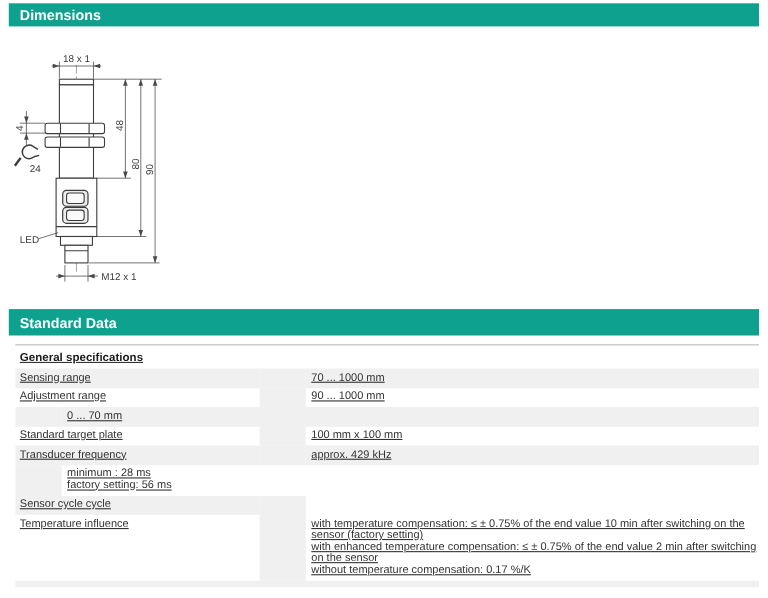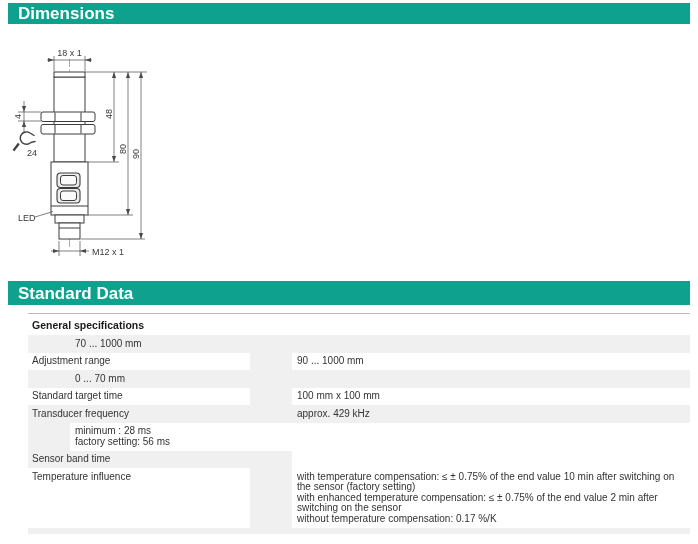--- a/index.html
+++ b/index.html
@@ -1,38 +1,38 @@
 <!DOCTYPE html>
 <html><head>
 <meta charset="utf-8">
 <style>
   * { margin:0; padding:0; box-sizing:border-box; }
   html,body { background:#ffffff; width:698px; }
   body { font-family:"Liberation Sans","DejaVu Sans",sans-serif; color:#333; }
 
   .banner {
     margin:0 8px; background:#0da18e; color:#fff;
-    font-weight:bold; font-size:17px; line-height:15px;
+    font-weight:bold; font-size:13px; line-height:15px;
     padding:3px 0 3px 10px;
   }
   .banner.first { margin-top:3px; }
   .banner.second { padding:4.5px 0 4.5px 10px; }
 
   .drawing-wrap { margin:14px 16px 0 7px; height:224px; }
   svg { display:block; }
   .oline { stroke:#3c3c3c; stroke-width:1; fill:none; }
   .ofill { stroke:#3c3c3c; stroke-width:1; fill:#ffffff; }
   .dline { stroke:#4a4a4a; stroke-width:0.7; fill:none; }
   .darr  { fill:#4a4a4a; stroke:none; }
   .dtext { fill:#3a3a3a; font-size:9px; font-family:"Liberation Sans","DejaVu Sans",sans-serif; }
   .cline { stroke:#8a8a8a; stroke-width:0.7; stroke-dasharray:8 2.5 2 2.5; fill:none; }
 
   .banner-gap { margin-top:19px; }
 
-  .spec-table { margin:8px 8px 0 28px; }
+  .spec-table { margin:8px 8px 0 14px;text-decoration:underline; }
   .group-header {
     border-top:1px solid #bbbbbb;
     font-weight:bold; font-size:10.5px; color:#1a1a1a;
     padding:5px 0 4px 4px;
   }
   .row { display:flex; }
   .row.stripe .cell { background:#f0f0f0; }
   .cell { padding:3.5px 0 3.5px 4px; font-size:10px; line-height:10.5px; }
   .cell.label { flex:0 0 222px; }
   .cell.spacer { flex:0 0 42px; background:#f0f0f0; padding:0; }
@@ -146,49 +146,50 @@
 </div>
 
 <div class="banner second banner-gap">
   <span>Standard Data</span>
 </div>
 
 <div class="spec-table">
   <div class="group-header">General specifications</div>
 
   <div class="row stripe">
+    <div class="cell label">Sensing range</div>
     <div class="cell spacer"></div>
     <div class="cell value">70 ... 1000 mm</div>
   </div>
   <div class="row">
     <div class="cell label">Adjustment range</div>
     <div class="cell spacer"></div>
     <div class="cell value">90 ... 1000 mm</div>
   </div>
   <div class="row stripe">
     <div class="cell spacer"></div>
     <div class="cell value">0 ... 70 mm</div>
   </div>
   <div class="row">
-    <div class="cell label">Standard target time</div>
+    <div class="cell label">Standard target plate</div>
     <div class="cell spacer"></div>
     <div class="cell value">100 mm x 100 mm</div>
   </div>
   <div class="row stripe">
     <div class="cell label">Transducer frequency</div>
     <div class="cell spacer"></div>
     <div class="cell value">approx. 429 kHz</div>
   </div>
   <div class="row">
     <div class="cell spacer"></div>
     <div class="cell value">minimum : 28 ms
 factory setting: 56 ms</div>
   </div>
   <div class="row stripe">
-    <div class="cell label">Sensor band time</div>
+    <div class="cell label">Sensor cycle cycle</div>
     <div class="cell spacer"></div>
   </div>
   <div class="row">
     <div class="cell label">Temperature influence</div>
     <div class="cell spacer"></div>
     <div class="cell value">with temperature compensation: ≤ ± 0.75% of the end value 10 min after switching on the sensor (factory setting)
 with enhanced temperature compensation: ≤ ± 0.75% of the end value 2 min after switching on the sensor
 without temperature compensation: 0.17 %/K</div>
   </div>
   <div class="row-tail"></div>

